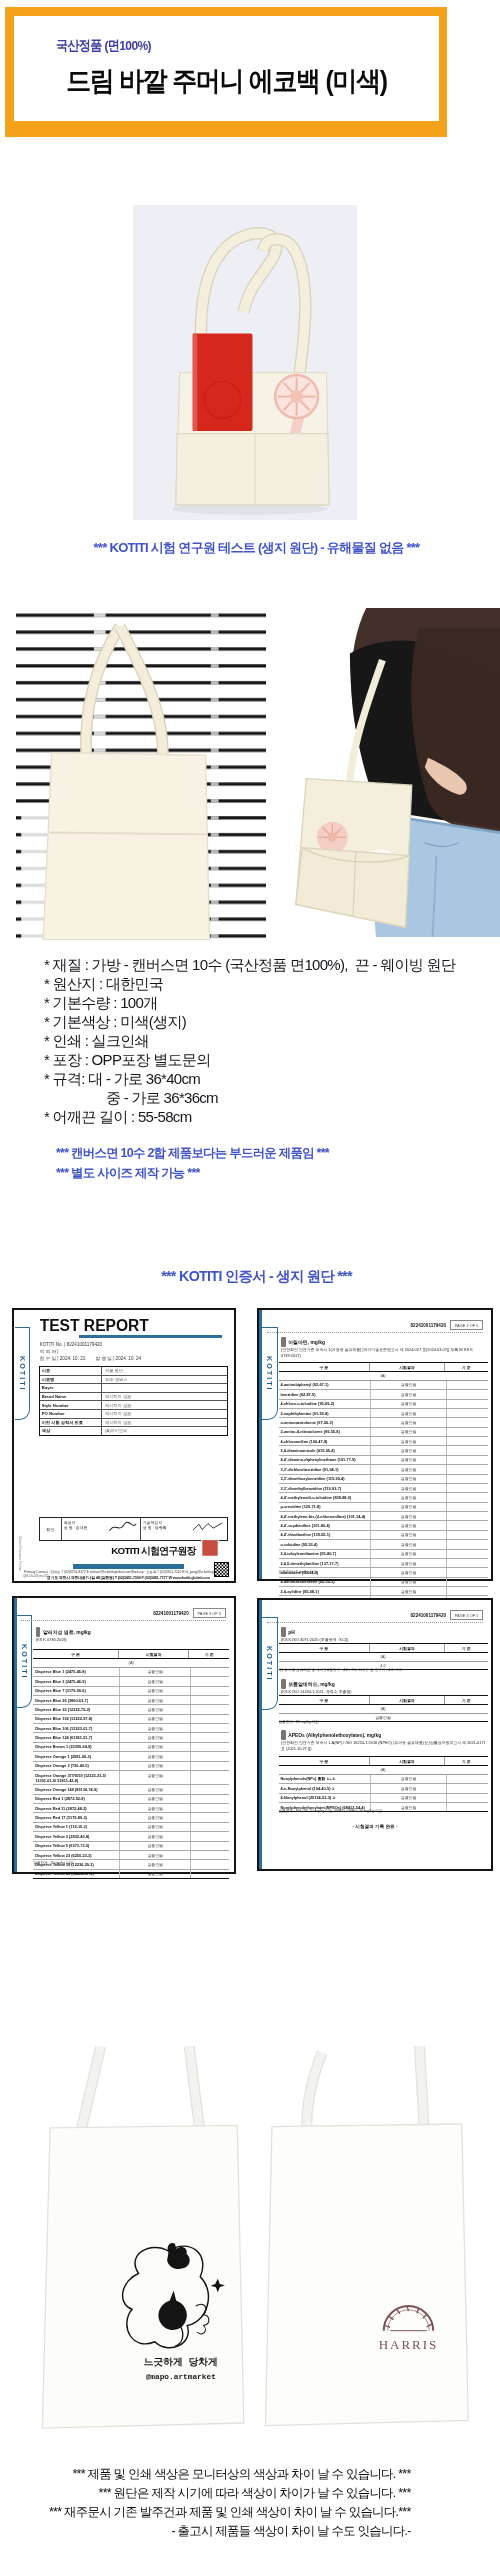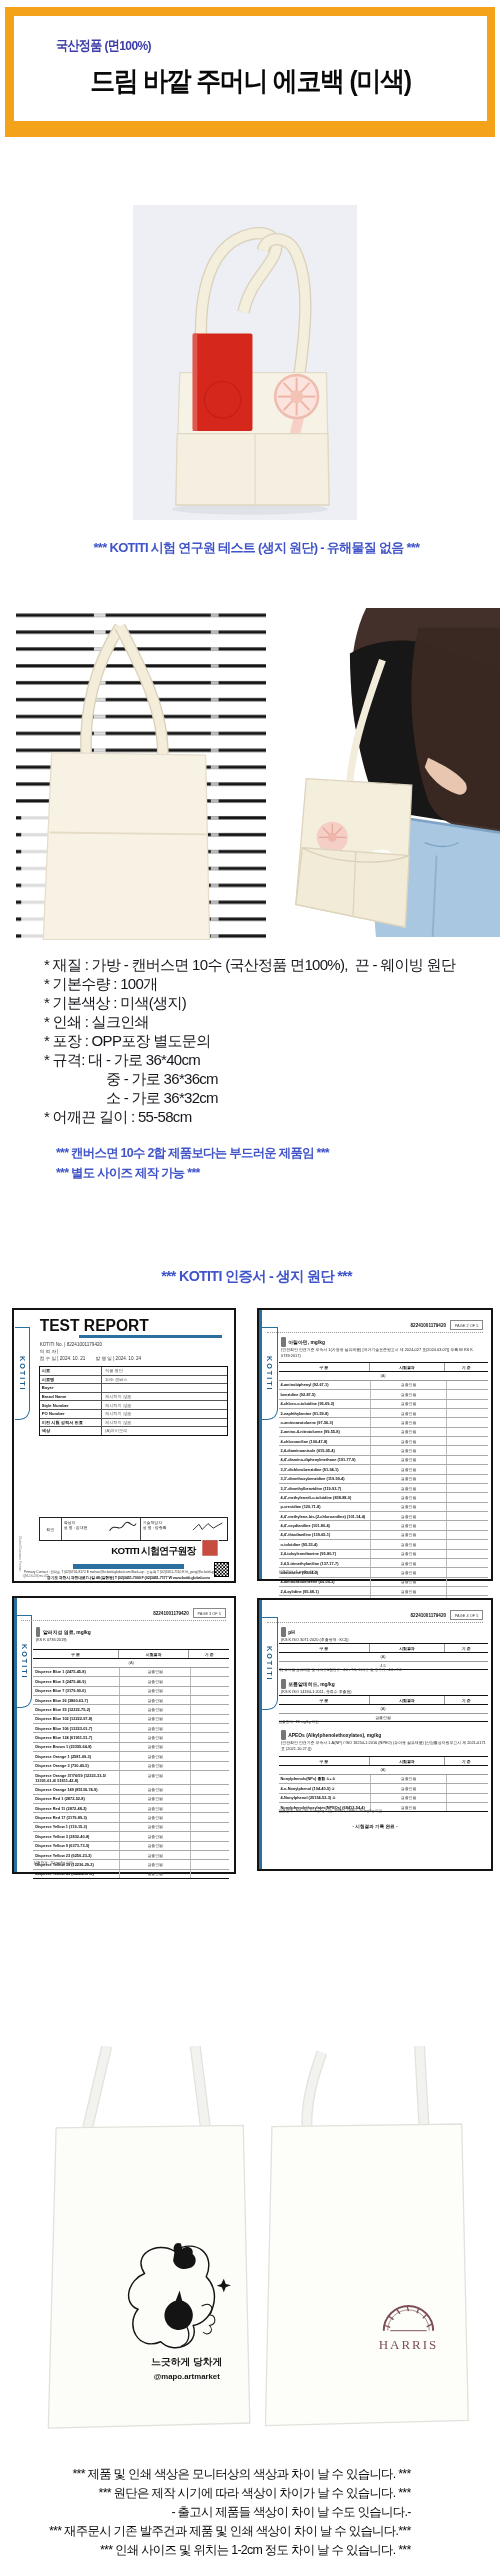--- a/index.html
+++ b/index.html
@@ -1,20 +1,20 @@
 <!DOCTYPE html>
 <html style="font-size:10.4px"><head>
 <meta charset="utf-8">
 <style>
   html,body{margin:0;padding:0;background:#ffffff;}
   .page{position:relative;width:501px;height:2576px;background:#fff;overflow:hidden;
         font-family:"Liberation Sans","DejaVu Sans",sans-serif;color:#111;}
 
   
-  .header-box{position:absolute;left:5.2px;top:6.5px;width:490px;height:130px;
+  .header-box{position:absolute;left:5.2px;top:6.5px;width:442px;height:130px;
               background:#F5A21B;box-sizing:border-box;padding:9px 8.5px 15.6px 8.5px;}
   .header-inner{width:100%;height:100%;background:#fff;position:relative;}
   .badge{position:absolute;left:42px;top:21px;color:#3D3DA8;font-weight:bold;
          font-size:13.7px;letter-spacing:-0.7px;transform:scaleX(.88);transform-origin:left;}
   .page-title{position:absolute;left:0;right:0;top:47px;text-align:center;color:#0a0a0a;
          font-weight:800;font-size:27px;letter-spacing:-1.3px;transform:scaleX(.92);transform-origin:center;white-space:nowrap;}
 
   
   .photo{position:absolute;}
   .photo svg{display:block;}
@@ -212,27 +212,27 @@
       <ellipse cx="140" cy="382" rx="20" ry="11" fill="#fbfbf8" transform="rotate(-8 140 382)"></ellipse>
 
       <path d="M22,368 L186,380 L180,490 L12,455 Z" fill="#f2ebd7" stroke="#ddd4bc" stroke-width="2"></path>
       <path d="M22,368 C60,390 140,398 186,380" fill="none" stroke="#d8cfb6" stroke-width="2"></path>
       <line x1="104" y1="374" x2="100" y2="472" stroke="#ddd4bc" stroke-width="2"></line>
     </svg>
   </div>
 
   <div class="details">
       <div class="list-line">* 재질 : 가방 - 캔버스면 10수 (국산정품 면100%),  끈 - 웨이빙 원단</div>
+      <div class="list-line">* 원산지 : 대한민국</div>
       <div class="list-line">* 기본수량 : 100개</div>
       <div class="list-line">* 기본색상 : 미색(생지)</div>
       <div class="list-line">* 인쇄 : 실크인쇄</div>
       <div class="list-line">* 포장 : OPP포장 별도문의</div>
       <div class="list-line">* 규격: 대 - 가로 36*40cm</div>
       <div class="list-line indent">중 - 가로 36*36cm</div>
-      <div class="list-line indent">소 - 가로 36*32cm</div>
       <div class="list-line">* 어깨끈 길이 : 55-58cm</div>
     </div>
 
   <div class="blue-note" style="left:44px;top:1145px;font-size:12.4px;">*** 캔버스면 10수 2합 제품보다는 부드러운 제품임 ***</div>
   <div class="blue-note" style="left:44px;top:1165px;font-size:12.4px;">*** 별도 사이즈 제작 가능 ***</div>
 
   <div class="blue-note centered cert-heading">*** KOTITI 인증서 - 생지 원단 ***</div>
 
   <div class="doc" style="left:11.7px;top:1308px;width:224px;height:275px;">
     <div class="kotiti-tab">
@@ -660,21 +660,21 @@
             <span class="tc tc-n">Nonylphenolethoxylates(NPEOs) (68412-54-4)</span>
             <span class="tc tc-r">검출안됨</span>
             <span class="tc tc-k"></span>
           </div>
         </div>
     </div>
     <div class="foot-note" style="left:19.5px;top:209px;">검출한계 : NP, OP: 10 mg/kg 미만, NPEO, OPEO: 30 mg/kg 미만</div>
     <div class="end-line" style="top:224px;">- 시험결과 기록 완료 -</div>
   </div>
 
-  <div class="photo" style="left:47px;top:2046px;">
+  <div class="photo" style="left:41px;top:2046px;font-family:Liberation Mono, monospace;">
     <svg width="208" height="390" viewBox="0 0 320 600">
 
       <path d="M92,0 L62,128" stroke="#e3e3de" stroke-width="17" fill="none"></path>
       <path d="M92,0 L62,128" stroke="#f2f2ee" stroke-width="13" fill="none"></path>
       <path d="M228,0 L244,128" stroke="#e3e3de" stroke-width="17" fill="none"></path>
       <path d="M228,0 L244,128" stroke="#f2f2ee" stroke-width="13" fill="none"></path>
 
       <path d="M14,126 L302,122 L312,580 L2,588 Z" fill="#fcfcf9" stroke="#e2e2dc" stroke-width="2"></path>
       <path d="M10,402 L306,396" stroke="#ececе6" stroke-width="2" fill="none"></path>
       <path d="M10,402 L306,396" stroke="#ececе6" stroke-width="2" fill="none"></path>
@@ -715,19 +715,18 @@
         </g>
         <line x1="200" y1="438" x2="256" y2="438" stroke="#7d4f55" stroke-width="1.5"></line>
       </g>
       <text class="serif" x="228" y="466" text-anchor="middle" font-size="20" letter-spacing="3" fill="#7d4f55" style="font-family:'Liberation Serif','DejaVu Serif',serif;">HARRIS</text>
     </svg>
   </div>
 
   <div class="footer">
       <div class="list-line">*** 제품 및 인쇄 색상은 모니터상의 색상과 차이 날 수 있습니다. ***</div>
       <div class="list-line">*** 원단은 제작 시기에 따라 색상이 차이가 날 수 있습니다. ***</div>
+      <div class="list-line">*** 재주문시 기존 발주건과 제품 및 인쇄 색상이 차이 날 수 있습니다.***</div>
       <div class="list-line indent">- 출고시 제품들 색상이 차이 날 수도 잇습니다.-</div>
-      <div class="list-line">*** 재주문시 기존 발주건과 제품 및 인쇄 색상이 차이 날 수 있습니다.***</div>
-      <div class="list-line">*** 인쇄 사이즈 및 위치는 1-2cm 정도 차이 날 수 있습니다. ***</div>
     </div>
 
 </div>
 
 
 </body></html>

